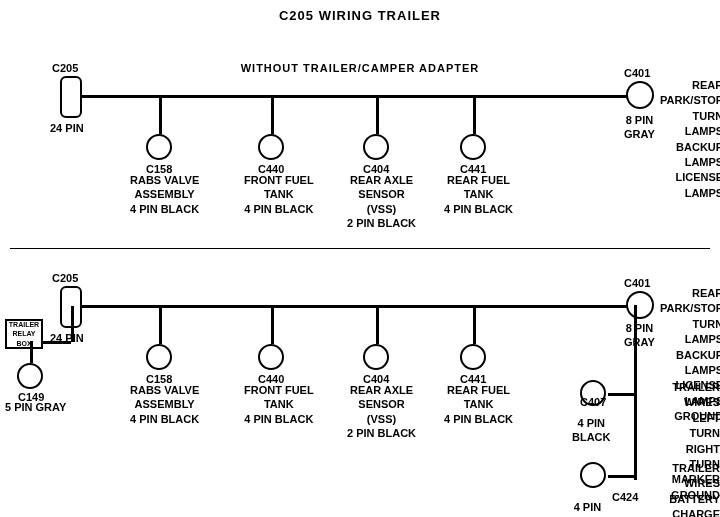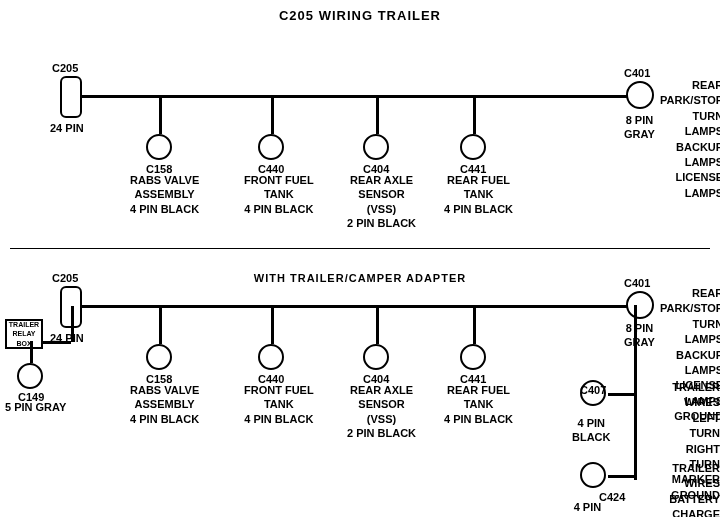--- a/index.html
+++ b/index.html
@@ -66,20 +66,21 @@
       text-align: right;
     }
   </style>
 </head>
 <body>
 
 <div class="page-title">C205 WIRING TRAILER</div>
 
 <div class="diagram-container">
 
+  <div class="section-label label" style="top:38px; left:160px; width:400px;">WITHOUT  TRAILER/CAMPER  ADAPTER</div>
 
   <div class="hline" style="top:72px; left:80px; width:555px;"></div>
 
   <div class="connector-rect" style="top:53px; left:60px; width:22px; height:42px;"></div>
   <div class="label" style="top:38px; left:52px;">C205</div>
   <div class="label" style="top:98px; left:50px;">24 PIN</div>
 
   <div class="connector" style="top:58px; left:626px; width:28px; height:28px;"></div>
   <div class="label" style="top:43px; left:624px;">C401</div>
   <div class="label label-left" style="top:55px; left:660px; line-height:1.4;">REAR PARK/STOP<br>TURN LAMPS<br>BACKUP LAMPS<br>LICENSE LAMPS</div>
@@ -100,21 +101,20 @@
   <div class="label" style="top:139px; left:363px;">C404</div>
   <div class="label" style="top:150px; left:347px;">REAR AXLE<br>SENSOR<br>(VSS)<br>2 PIN BLACK</div>
 
   <div class="vline" style="top:73px; left:473px; height:38px;"></div>
   <div class="connector" style="top:111px; left:460px; width:26px; height:26px;"></div>
   <div class="label" style="top:139px; left:460px;">C441</div>
   <div class="label" style="top:150px; left:444px;">REAR FUEL<br>TANK<br>4 PIN BLACK</div>
 
   <div style="position:absolute; top:225px; left:10px; width:700px; height:1px; background:#000;"></div>
 
-  <div class="section-label label" style="top:248px; left:150px; width:420px;">WITH  TRAILER/CAMPER  ADAPTER</div>
 
   <div class="hline" style="top:282px; left:80px; width:555px;"></div>
 
   <div class="connector-rect" style="top:263px; left:60px; width:22px; height:42px;"></div>
   <div class="label" style="top:248px; left:52px;">C205</div>
   <div class="label" style="top:308px; left:50px;">24 PIN</div>
 
   <div class="vline" style="top:283px; left:71px; height:36px;"></div>
   <div class="hline" style="top:318px; left:30px; width:41px;"></div>
   <div style="position:absolute; top:296px; left:5px; width:38px; height:30px; border:2px solid #000; background:#fff; font-size:7px; font-weight:bold; text-align:center; line-height:1.3; display:flex; align-items:center; justify-content:center;">TRAILER<br>RELAY<br>BOX</div>
@@ -145,23 +145,23 @@
 
   <div class="vline" style="top:283px; left:473px; height:38px;"></div>
   <div class="connector" style="top:321px; left:460px; width:26px; height:26px;"></div>
   <div class="label" style="top:349px; left:460px;">C441</div>
   <div class="label" style="top:360px; left:444px;">REAR FUEL<br>TANK<br>4 PIN BLACK</div>
 
   <div class="vline" style="top:282px; left:634px; height:175px;"></div>
 
   <div class="hline" style="top:370px; left:608px; width:26px;"></div>
   <div class="connector" style="top:357px; left:580px; width:26px; height:26px;"></div>
-  <div class="label" style="top:360px; left:580px;">C407</div>
+  <div class="label" style="top:372px; left:580px;">C407</div>
   <div class="label" style="top:393px; left:572px;">4 PIN<br>BLACK</div>
   <div class="label label-left" style="top:357px; left:660px; line-height:1.4;">TRAILER WIRES<br>LEFT TURN<br>RIGHT TURN<br>MARKER<br>GROUND</div>
 
   <div class="hline" style="top:452px; left:608px; width:26px;"></div>
   <div class="connector" style="top:439px; left:580px; width:26px; height:26px;"></div>
-  <div class="label" style="top:467px; left:599px;">C424</div>
+  <div class="label" style="top:467px; left:612px;">C424</div>
   <div class="label" style="top:477px; left:572px;">4 PIN<br>GRAY</div>
   <div class="label label-left" style="top:438px; left:660px; line-height:1.4;">TRAILER WIRES<br>BATTERY CHARGE<br>BACKUP<br>BRAKES</div>
 
 </div>
 
 </body></html>

